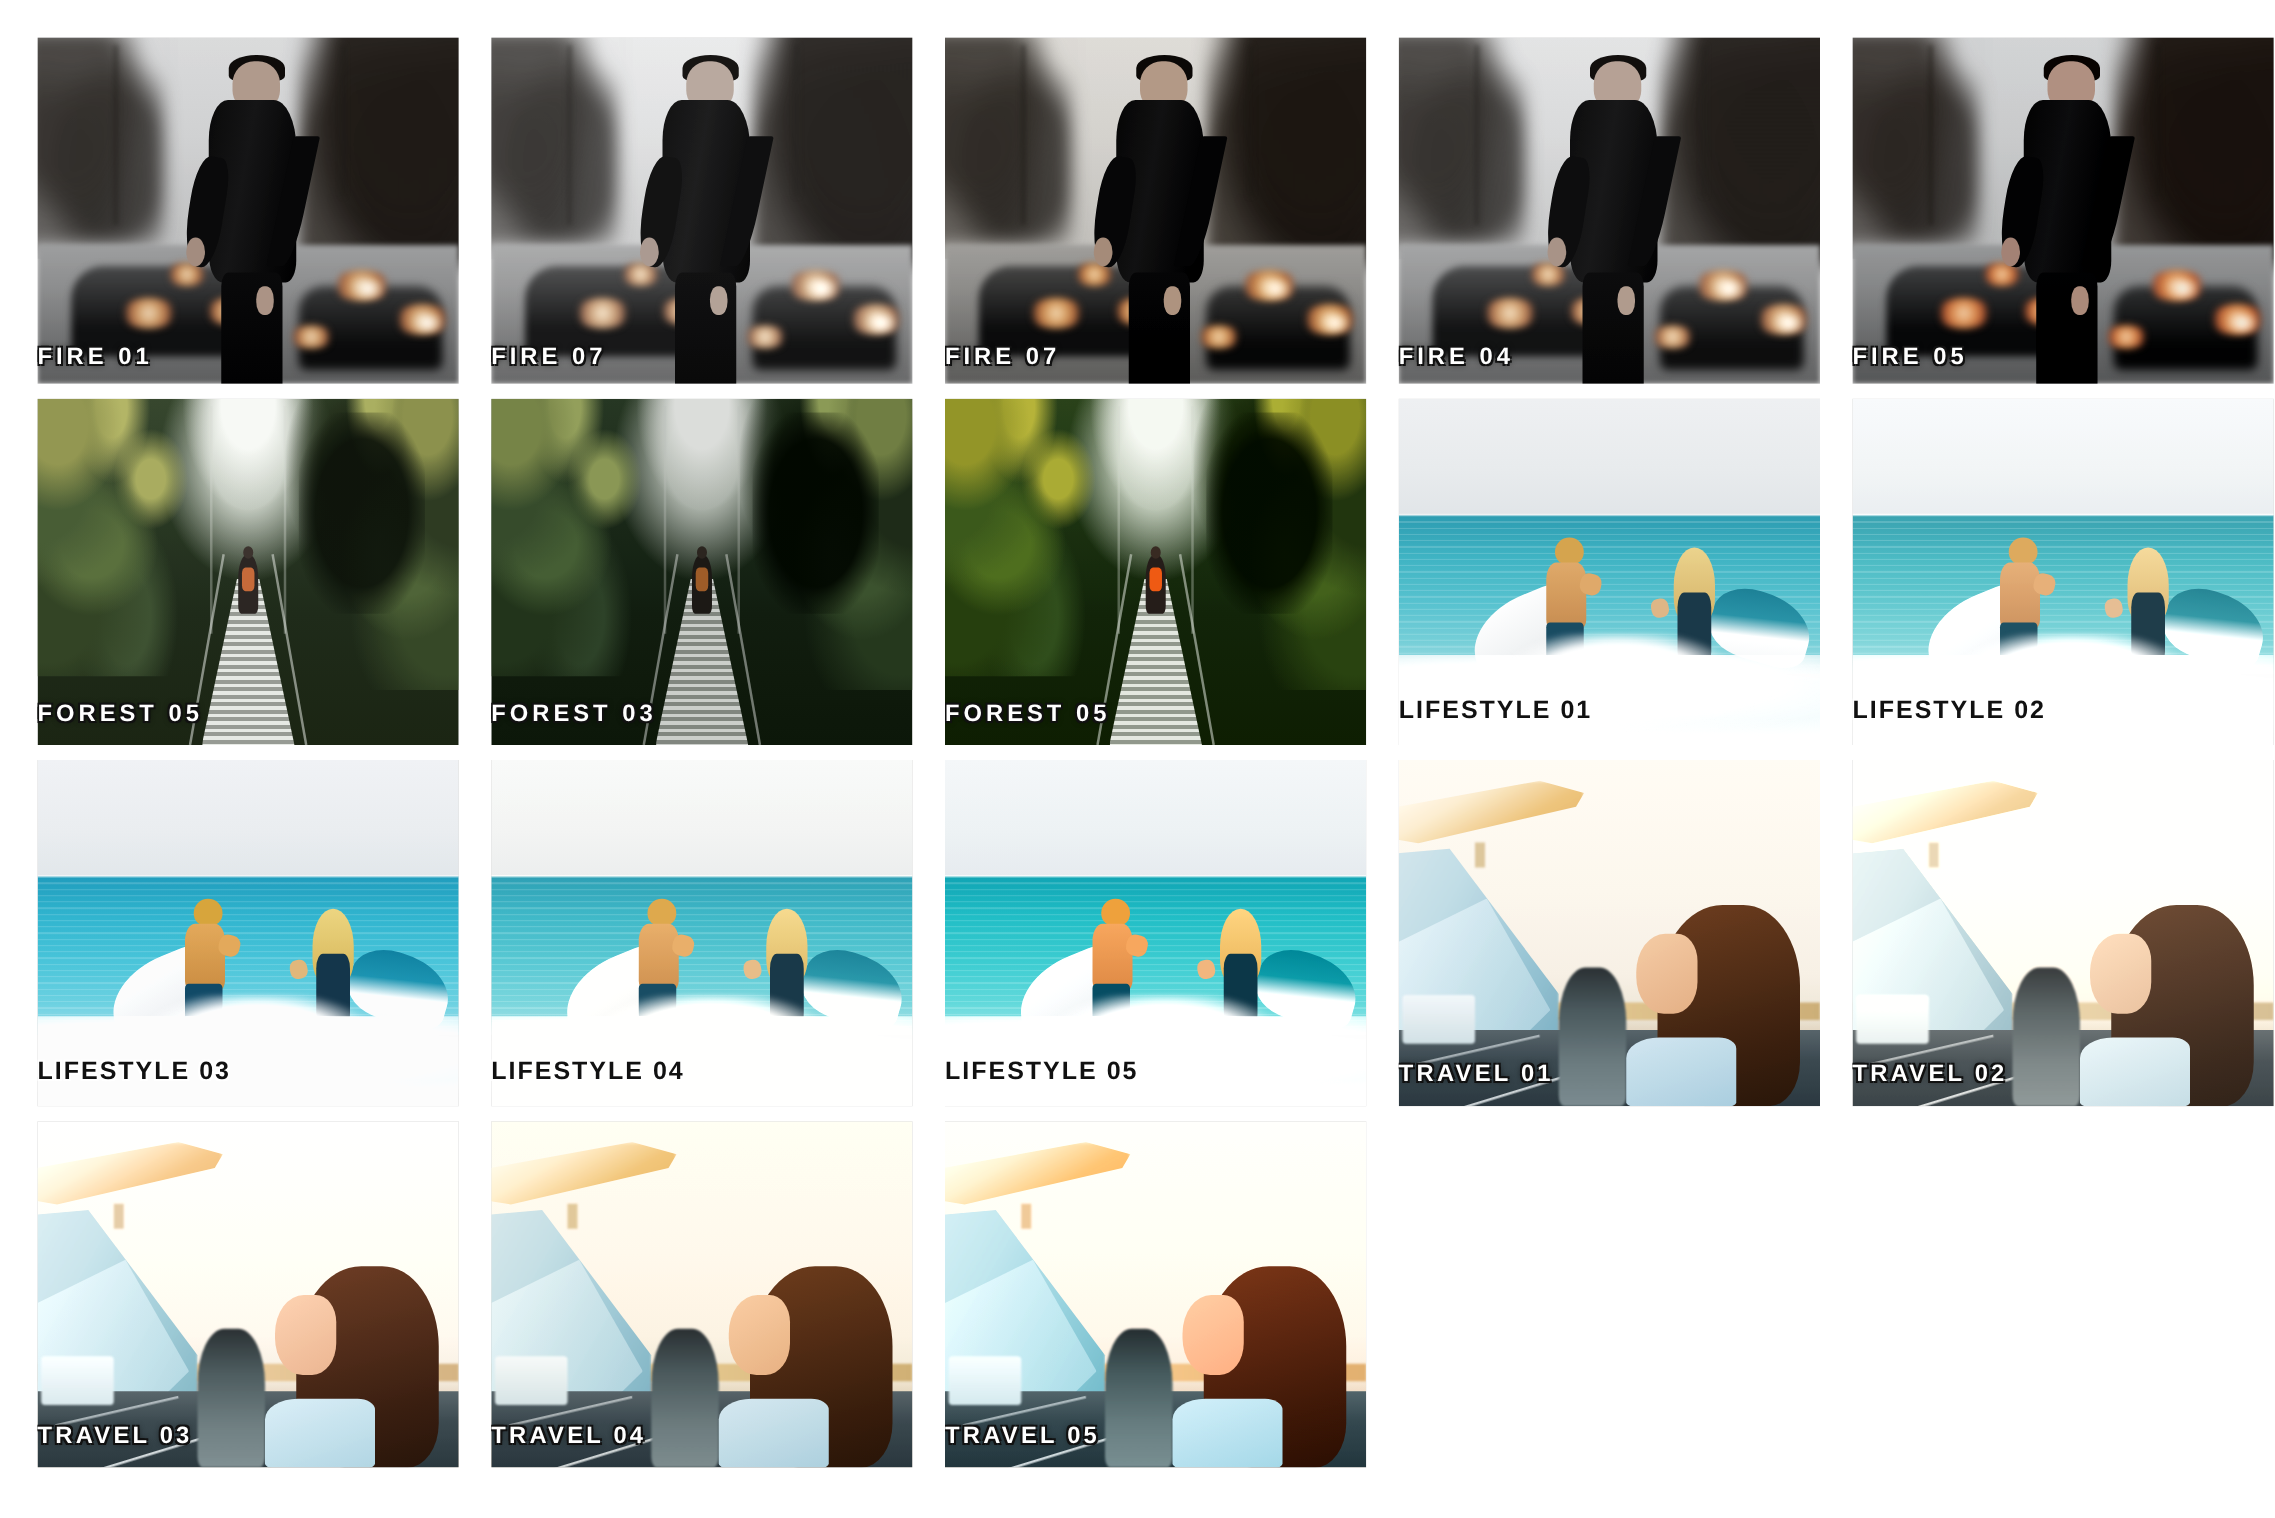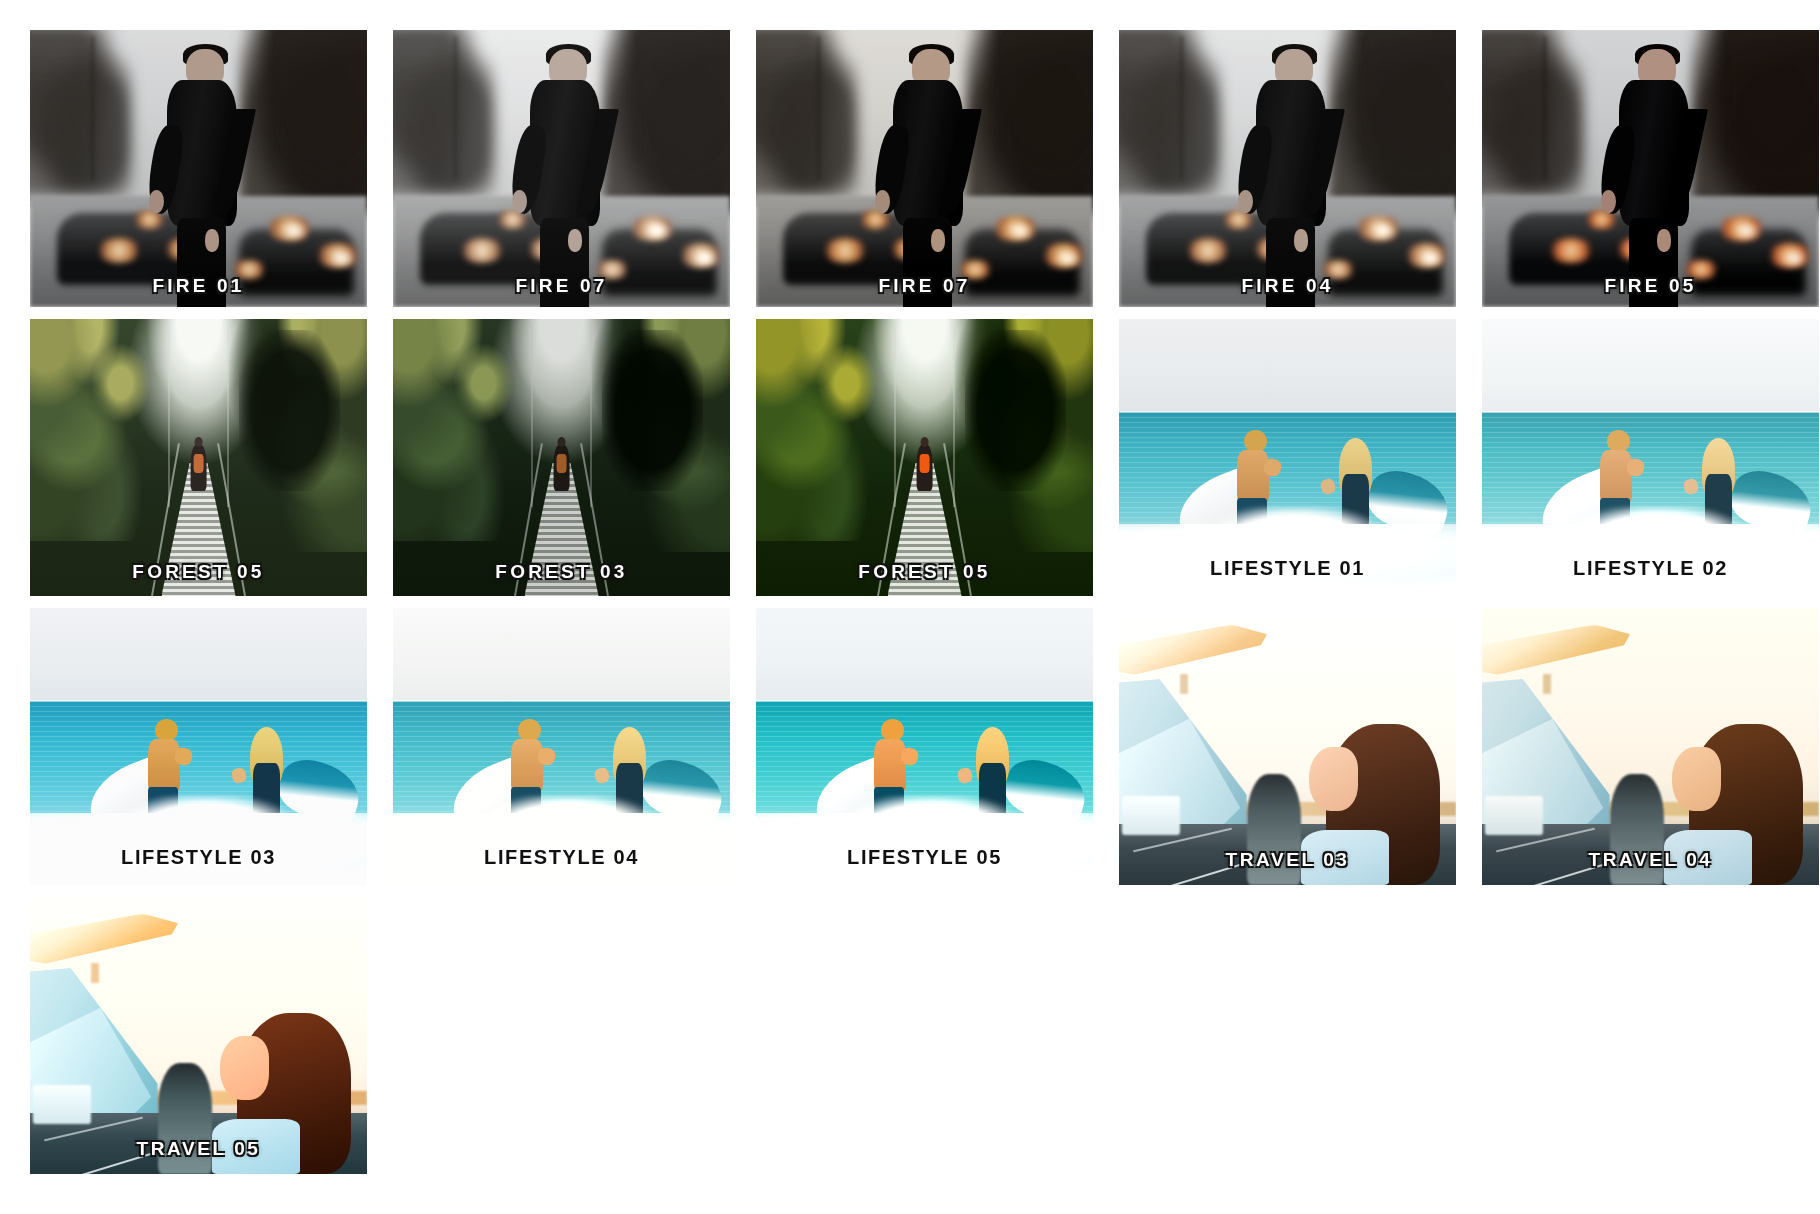--- a/index.html
+++ b/index.html
@@ -342,21 +342,21 @@
   .travel.v2 .scene { filter: saturate(.78) contrast(0.96) brightness(1.10) sepia(.08); }
   .travel.v3 .scene { filter: saturate(.92) contrast(1.06) brightness(1.03) hue-rotate(-4deg); }
   .travel.v4 .scene { filter: saturate(1.10) contrast(1.06) brightness(0.99) sepia(.06); }
   .travel.v5 .scene { filter: saturate(1.24) contrast(1.10) brightness(1.01) hue-rotate(-7deg); }
 
   
   .label {
     position: absolute;
     left: 0; right: 0;
     bottom: 10px;
-    text-align: center;
+    text-align: left;
     font-weight: 700;
     font-size: 19px;
     letter-spacing: 3.2px;
     white-space: nowrap;
     pointer-events: none;
   }
   .label.light {
     color: #ffffff;
     text-shadow:
       -1.6px -1.6px 0 #111, 1.6px -1.6px 0 #111,
@@ -708,76 +708,118 @@
       <div class="hair"></div>
       <div class="bd"></div>
       <div class="arm"></div>
       <div class="lg"></div>
     </div>
     <div class="foam"></div>
     <div class="splash"></div>
       </div>
       <div class="label dark r3">LIFESTYLE 05</div>
     </div>
-    <div class="tile travel v3">
+    <div class="tile travel v1">
       <div class="scene">
     <div class="skyt"></div>
     <div class="hline"></div>
     <div class="wing"></div>
     <div class="wingstrut"></div>
     <div class="fuselage"></div>
     <div class="stairs"></div>
     <div class="tarmac"></div>
     <div class="cart"></div>
     <div class="mark"></div>
     <div class="mark2"></div>
     <div class="passenger"></div>
     <div class="woman">
       <div class="hair"></div>
       <div class="face"></div>
       <div class="shirt"></div>
     </div>
       </div>
-      <div class="label light r4">TRAVEL 03</div>
-    </div>
-    <div class="tile travel v4">
+      <div class="label light r4">TRAVEL 01</div>
+    </div>
+    <div class="tile travel v2">
       <div class="scene">
     <div class="skyt"></div>
     <div class="hline"></div>
     <div class="wing"></div>
     <div class="wingstrut"></div>
     <div class="fuselage"></div>
     <div class="stairs"></div>
     <div class="tarmac"></div>
     <div class="cart"></div>
     <div class="mark"></div>
     <div class="mark2"></div>
     <div class="passenger"></div>
     <div class="woman">
       <div class="hair"></div>
       <div class="face"></div>
       <div class="shirt"></div>
     </div>
       </div>
-      <div class="label light r4">TRAVEL 04</div>
-    </div>
-    <div class="tile travel v5">
+      <div class="label light r4">TRAVEL 02</div>
+    </div>
+    <div class="tile travel v3">
       <div class="scene">
     <div class="skyt"></div>
     <div class="hline"></div>
     <div class="wing"></div>
     <div class="wingstrut"></div>
     <div class="fuselage"></div>
     <div class="stairs"></div>
     <div class="tarmac"></div>
     <div class="cart"></div>
     <div class="mark"></div>
     <div class="mark2"></div>
     <div class="passenger"></div>
     <div class="woman">
       <div class="hair"></div>
       <div class="face"></div>
       <div class="shirt"></div>
     </div>
       </div>
+      <div class="label light r4">TRAVEL 03</div>
+    </div>
+    <div class="tile travel v4">
+      <div class="scene">
+    <div class="skyt"></div>
+    <div class="hline"></div>
+    <div class="wing"></div>
+    <div class="wingstrut"></div>
+    <div class="fuselage"></div>
+    <div class="stairs"></div>
+    <div class="tarmac"></div>
+    <div class="cart"></div>
+    <div class="mark"></div>
+    <div class="mark2"></div>
+    <div class="passenger"></div>
+    <div class="woman">
+      <div class="hair"></div>
+      <div class="face"></div>
+      <div class="shirt"></div>
+    </div>
+      </div>
+      <div class="label light r4">TRAVEL 04</div>
+    </div>
+    <div class="tile travel v5">
+      <div class="scene">
+    <div class="skyt"></div>
+    <div class="hline"></div>
+    <div class="wing"></div>
+    <div class="wingstrut"></div>
+    <div class="fuselage"></div>
+    <div class="stairs"></div>
+    <div class="tarmac"></div>
+    <div class="cart"></div>
+    <div class="mark"></div>
+    <div class="mark2"></div>
+    <div class="passenger"></div>
+    <div class="woman">
+      <div class="hair"></div>
+      <div class="face"></div>
+      <div class="shirt"></div>
+    </div>
+      </div>
       <div class="label light r4">TRAVEL 05</div>
     </div>
   </div>
 
 </body></html>

